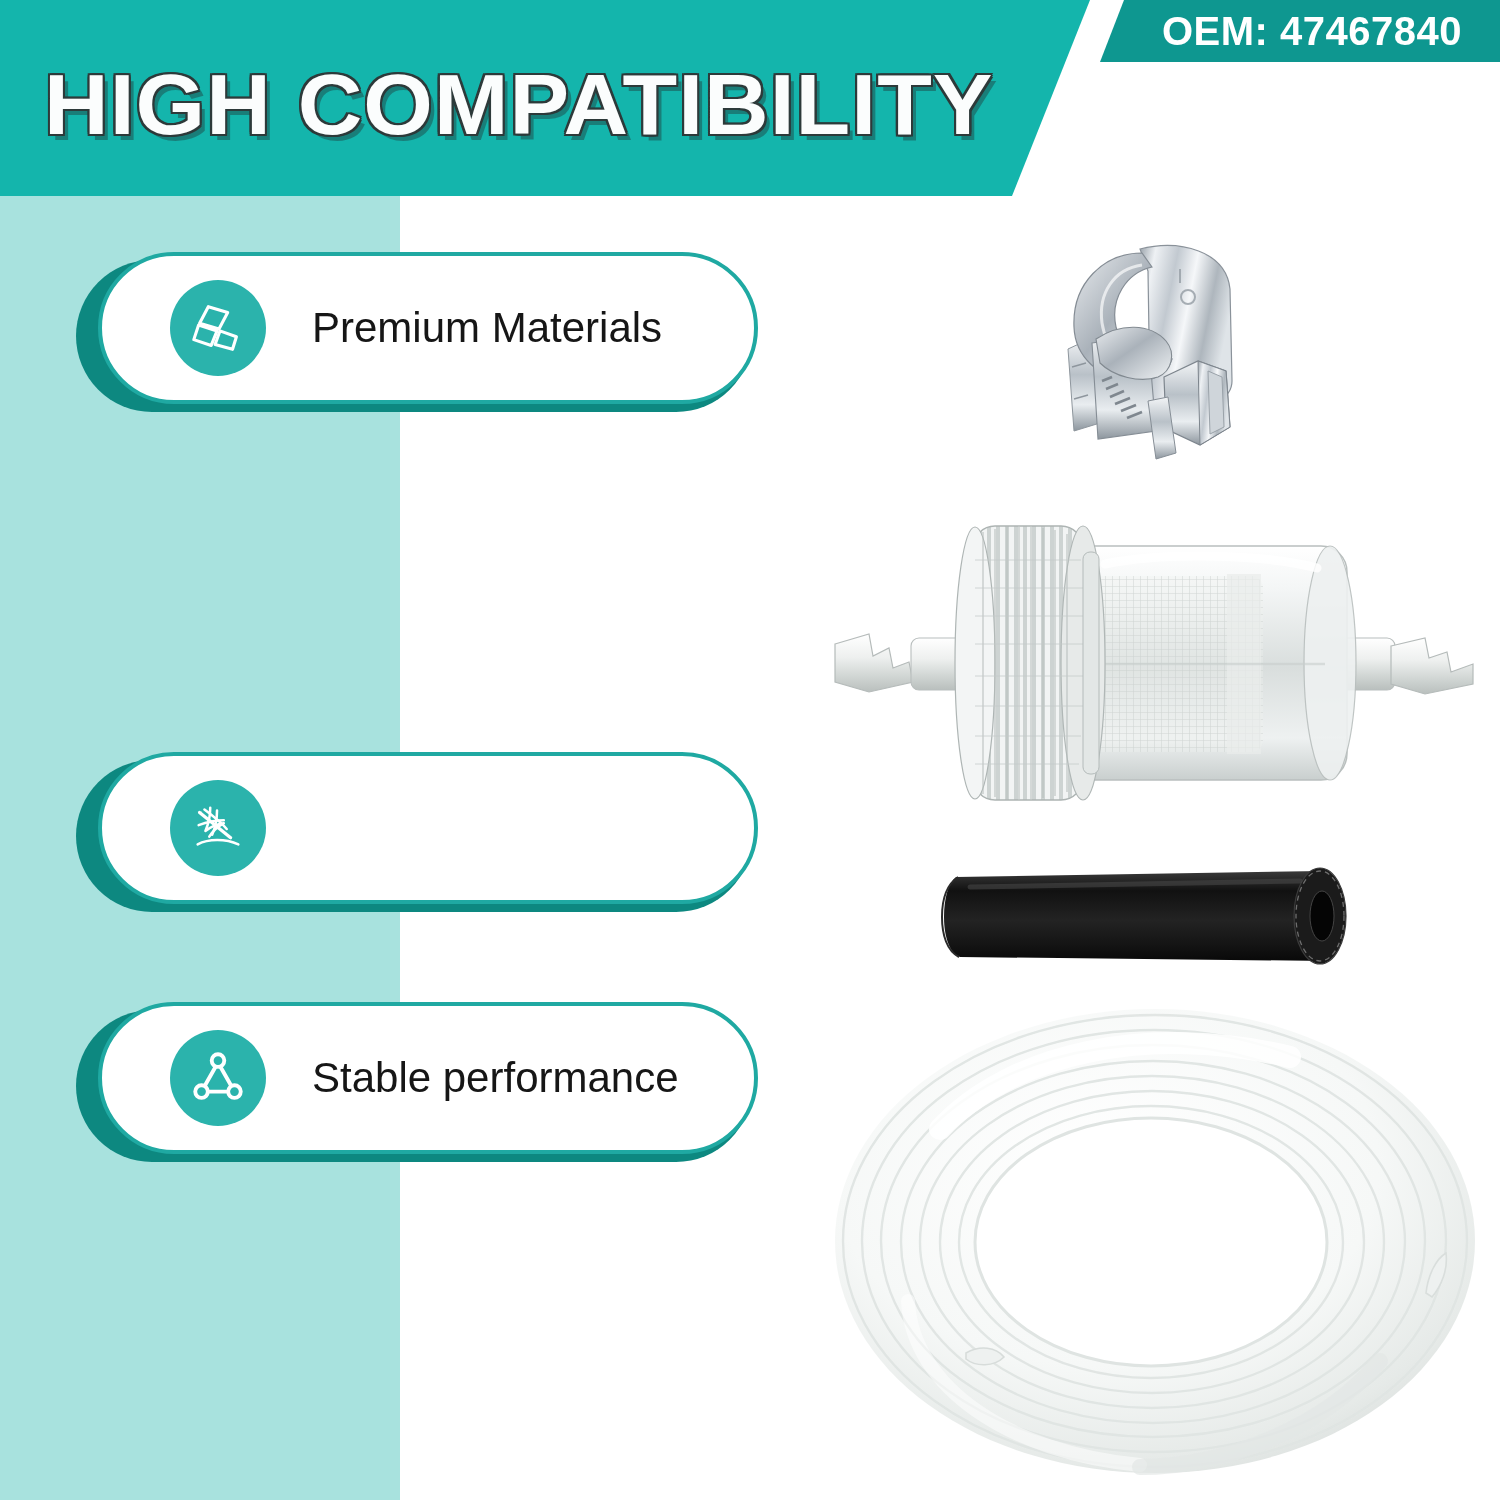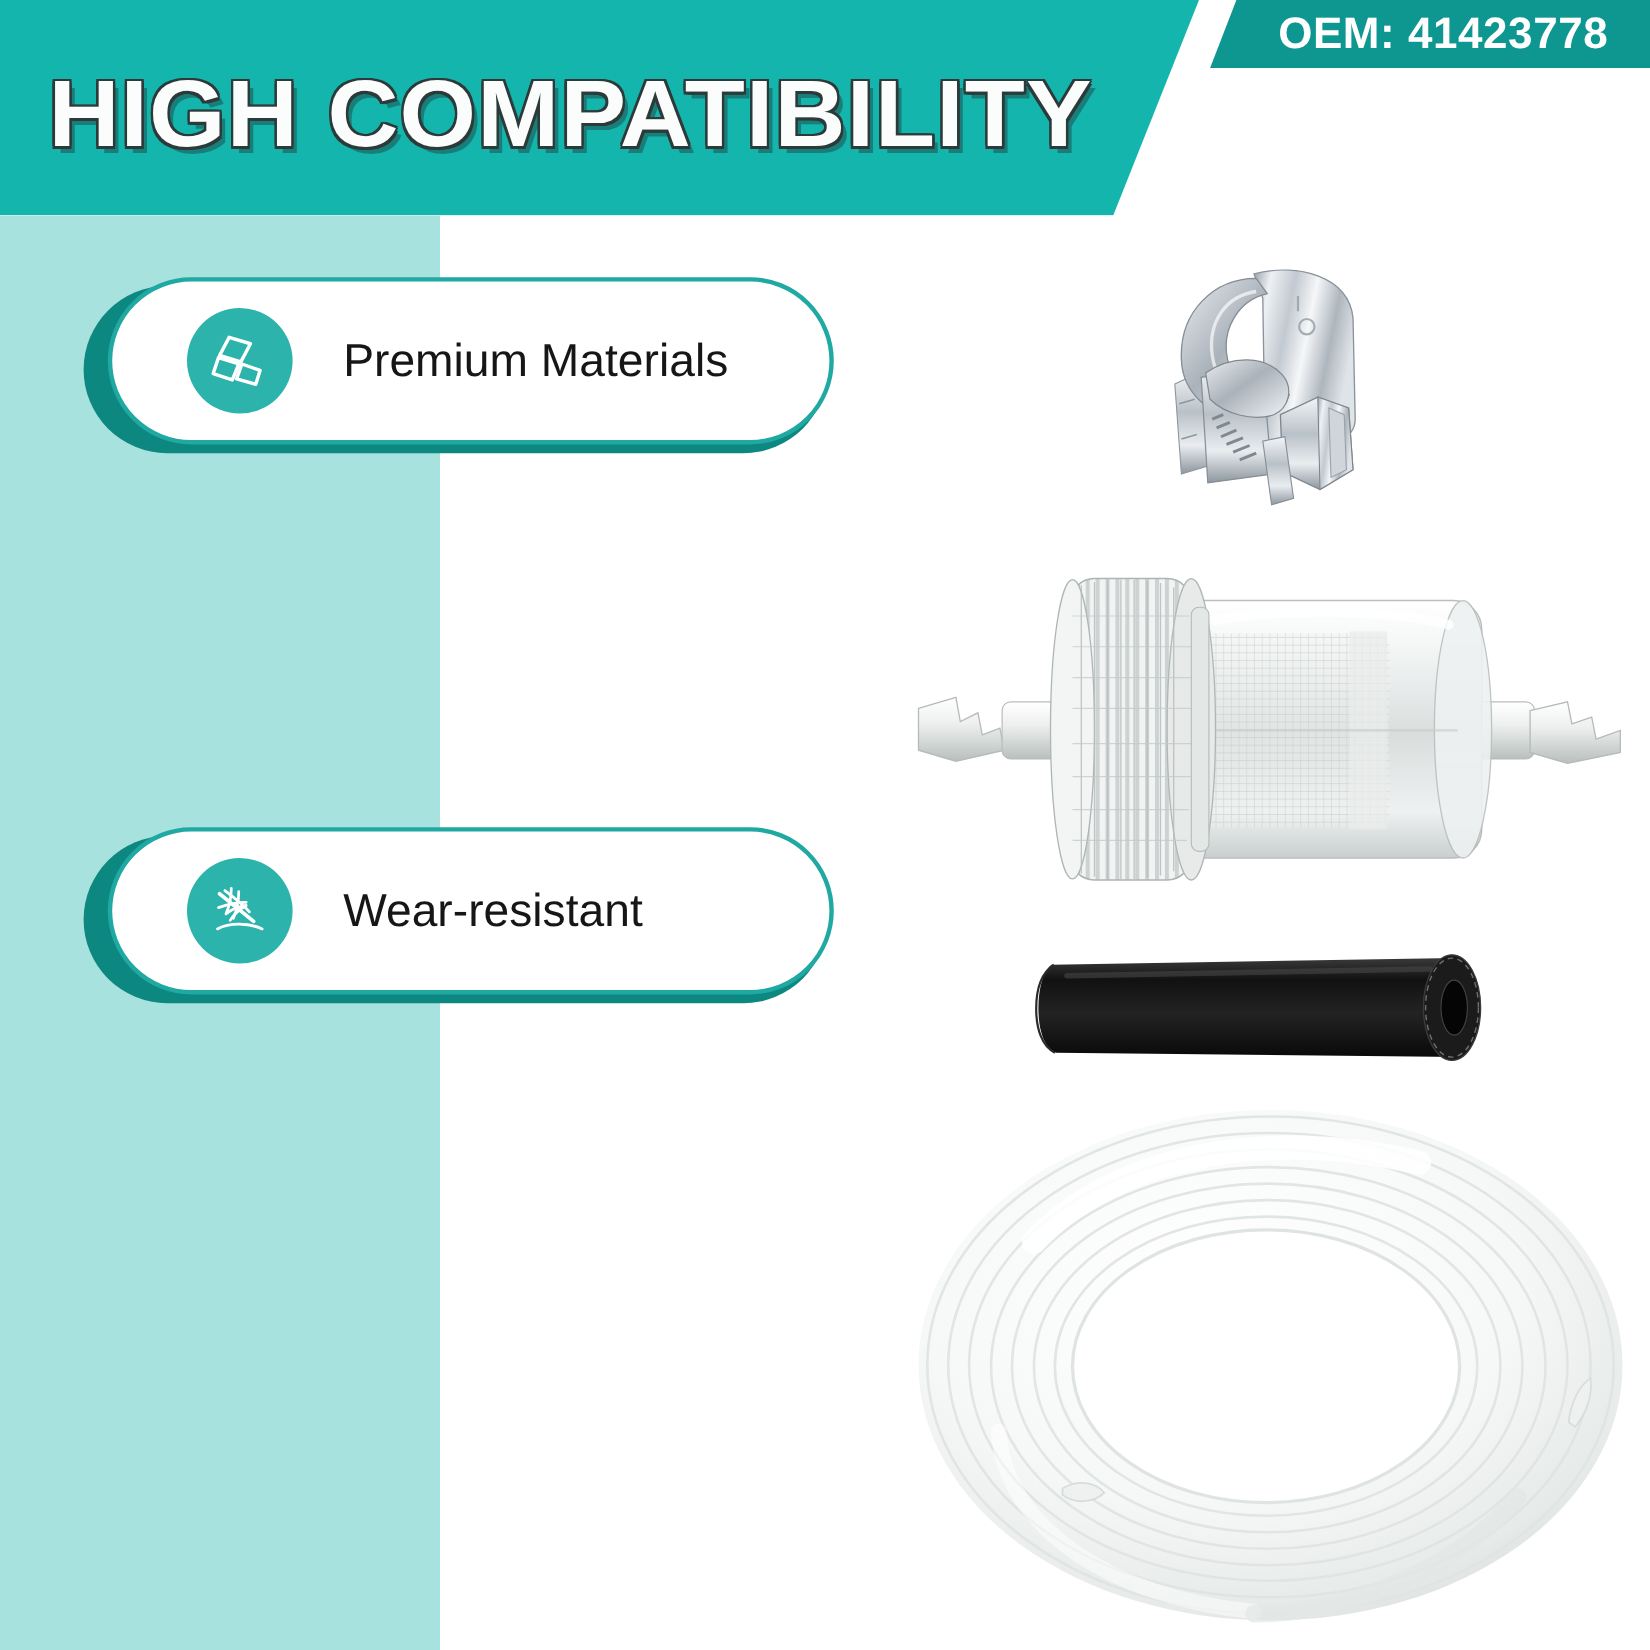--- a/index.html
+++ b/index.html
@@ -95,21 +95,21 @@
 
   svg.prod { display:block; width:100%; height:100%; }
 </style>
 </head>
 <body>
 
 <div id="header-band">
   <div class="hdr-main"></div>
   <div class="hdr-oem-strip"></div>
 </div>
-<div id="oem-label">OEM: 41423778</div>
+<div id="oem-label">OEM: 47467840</div>
 <div id="page-title">HIGH COMPATIBILITY</div>
 
 <div id="mint-panel"></div>
 
 <div id="feature-list">
 
   <div class="pill" style="top:252px">
     <div class="pill-shadow"></div>
     <div class="pill-body">
       <span class="pill-icon">
@@ -130,24 +130,37 @@
       <span class="pill-icon">
         <svg viewBox="0 0 64 64" fill="none" stroke="#ffffff" stroke-width="2.6" stroke-linejoin="round" stroke-linecap="round">
           <path d="M18 13 C30 22 36 27 41 33"></path>
           <path d="M24 11 C24 20 22 28 19 35 C24 31 31 28 38 27 C31 31 26 36 23 41"></path>
           <path d="M31 14 C31 24 29 32 26 39"></path>
           <path d="M12 29 C20 26 29 24 38 24"></path>
           <path d="M13 16 L45 42" stroke-width="3.4"></path>
           <path d="M11 49 C22 43 40 43 53 49"></path>
         </svg>
       </span>
-      <span class="pill-label">Wear-resistant</span>
     </div>
   </div>
 
+  <div class="pill" style="top:1002px">
+    <div class="pill-shadow"></div>
+    <div class="pill-body">
+      <span class="pill-icon">
+        <svg viewBox="0 0 64 64" fill="none" stroke="#ffffff" stroke-width="4" stroke-linejoin="round" stroke-linecap="round">
+          <path d="M32 16 L49 46 L15 46 Z"></path>
+          <circle cx="32" cy="14" r="6.5" fill="#2BB3AC"></circle>
+          <circle cx="15" cy="46" r="6.5" fill="#2BB3AC"></circle>
+          <circle cx="49" cy="46" r="6.5" fill="#2BB3AC"></circle>
+        </svg>
+      </span>
+      <span class="pill-label">Stable performance</span>
+    </div>
+  </div>
 
 
 </div>
 
 <div id="product-area">
 
   <div id="clamp-photo">
     <svg class="prod" viewBox="0 0 270 250">
       <defs>
         <linearGradient id="steel1" x1="0" y1="0" x2="1" y2="0.35">

